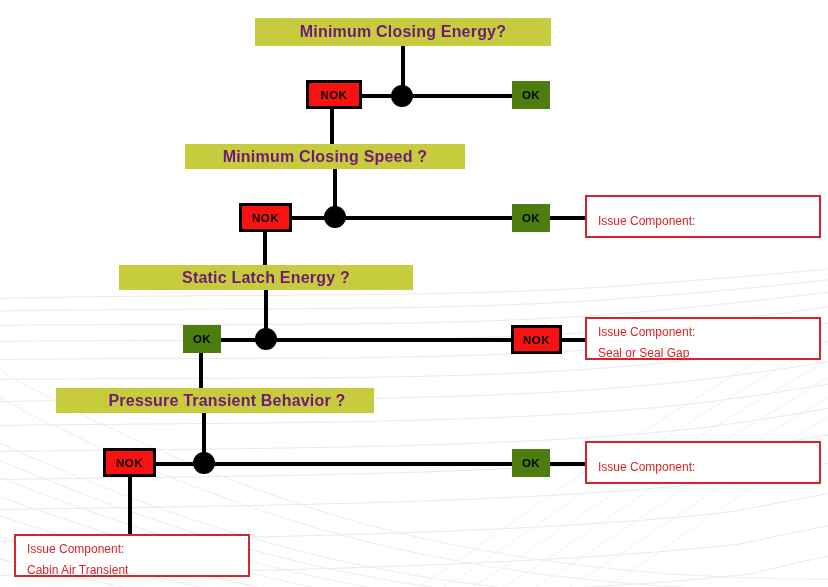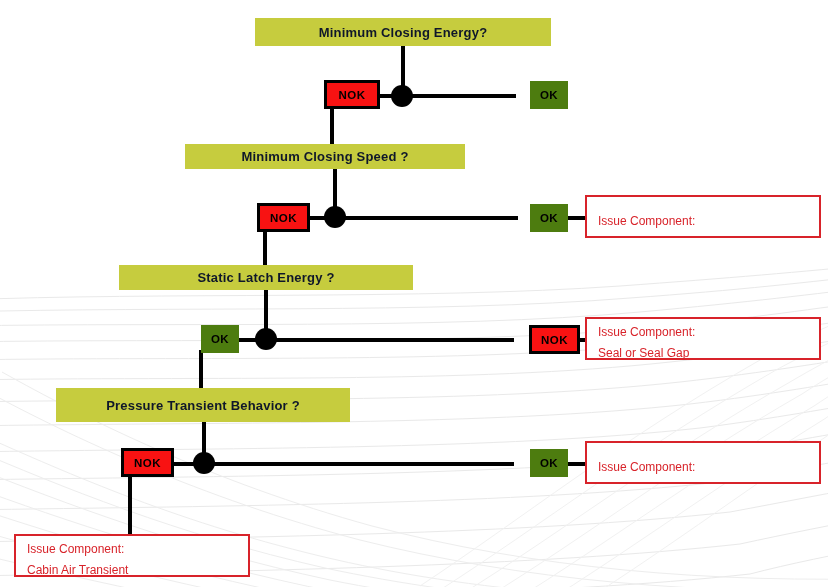--- a/index.html
+++ b/index.html
@@ -51,43 +51,42 @@
     position: absolute;
     background: #000000;
     border-radius: 50%;
     z-index: 4;
   }
 
   
   .qbox {
     position: absolute;
     background: #c6cc3e;
-    color: #0f172a;
-    font-size: 13px;
+    color: #701a75;
+    font-size: 16px;
     font-weight: bold;
     letter-spacing: 0.2px;
     display: flex;
     align-items: center;
     justify-content: center;
     text-align: center;
     z-index: 5;
   }
 
   
   .chip {
     position: absolute;
     display: flex;
     align-items: center;
     justify-content: center;
     font-size: 11.5px;
     font-weight: bold;
     letter-spacing: 0.4px;
     z-index: 6;
     box-sizing: border-box;
-    margin-left: 18px;
   }
   .chip.nok {
     background: #f81212;
     color: #000000;
     border: 3px solid #000000;
   }
   .chip.ok {
     background: #4d7c0f;
     color: #000000;
   }
@@ -206,21 +205,21 @@
 
   <div class="chip ok" style="left:183px; top:325px; width:38px; height:28px;">OK</div>
 
   <div class="chip nok" style="left:511px; top:325px; width:51px; height:29px;">NOK</div>
 
   <div class="issue" style="left:585px; top:317px; width:236px; height:43px;">
     <span class="l1">Issue Component:</span>
     <span class="l2">Seal or Seal Gap</span>
   </div>
 
-  <div class="qbox" style="left:56px; top:388px; width:294px; height:34px;">Pressure Transient Behavior ?</div>
+  <div class="qbox" style="left:56px; top:388px; width:294px; height:25px;padding-left:24px;">Pressure Transient Behavior ?</div>
 
   <div class="chip nok" style="left:103px; top:448px; width:53px; height:29px;">NOK</div>
 
   <div class="chip ok" style="left:512px; top:449px; width:38px; height:28px;">OK</div>
 
   <div class="issue" style="left:585px; top:441px; width:236px; height:43px;">
     <span class="l1">Issue Component:</span>
   </div>
 
   <div class="issue" style="left:14px; top:534px; width:236px; height:43px;">

